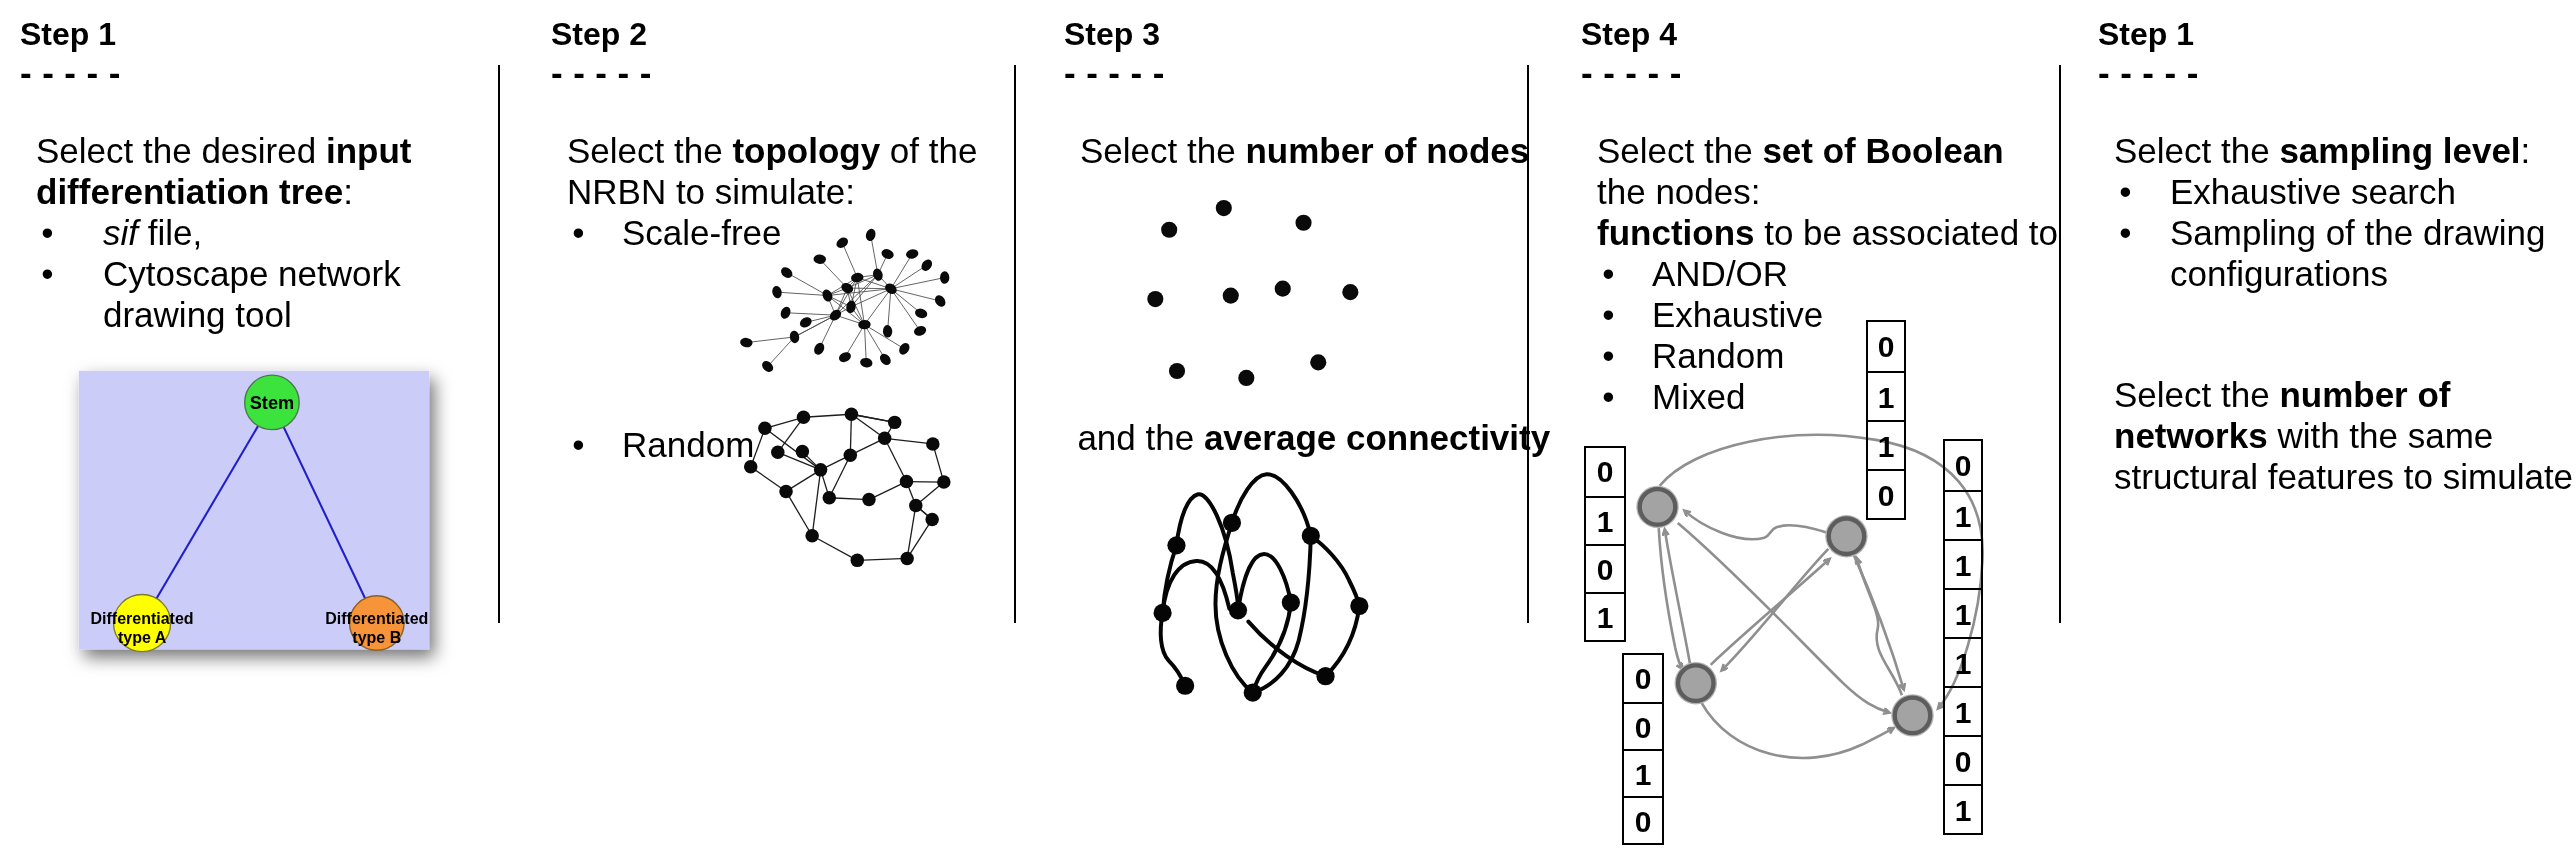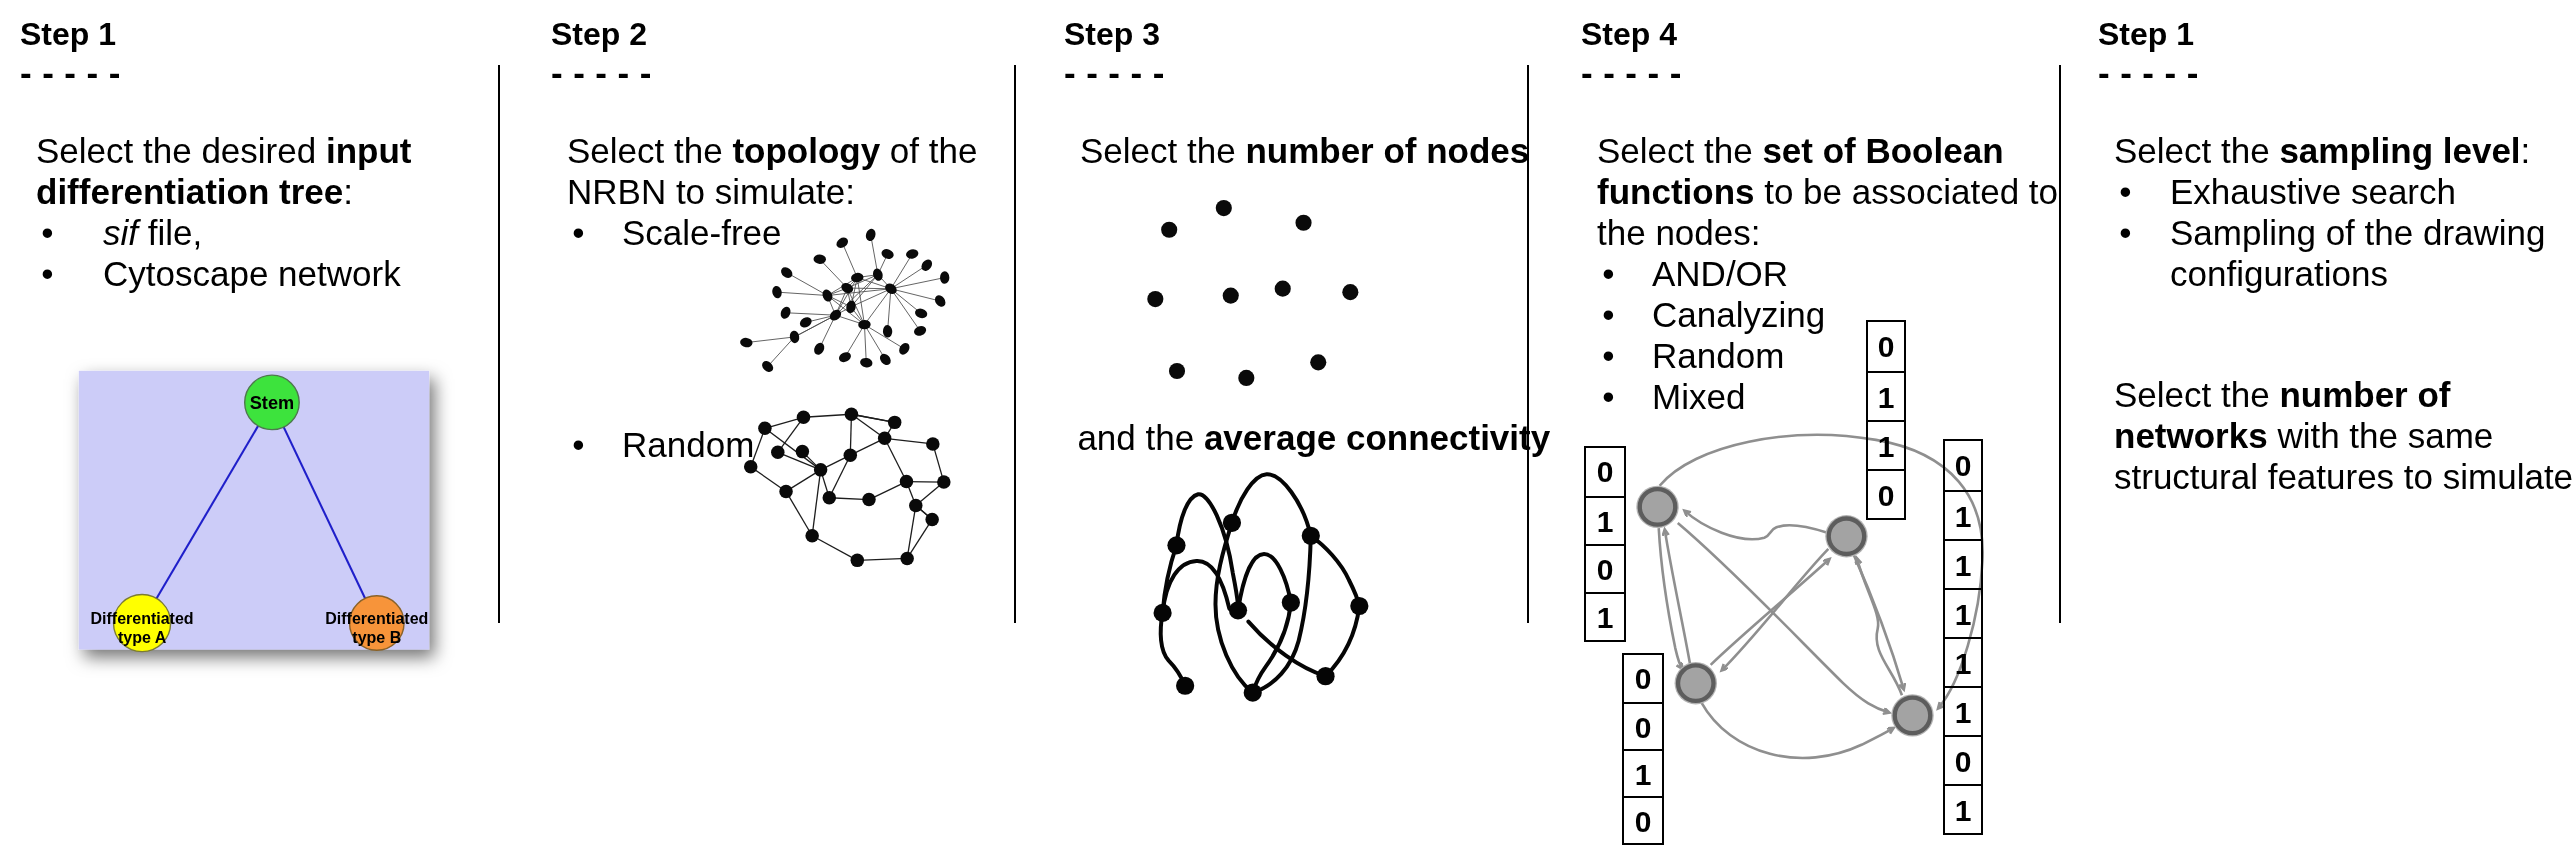--- a/index.html
+++ b/index.html
@@ -38,20 +38,21 @@
 <div class="sep" style="left:2059px"></div>
 
 <section class="col" style="left:20px; width:472px">
   <h2 class="title">Step 1</h2>
   <div class="dashes">- - - - -</div>
   <div class="body" style="top:130px">
     <div class="ln"><span>Select the desired </span><span class="b">input</span></div>
     <div class="ln"><span class="b">differentiation tree</span><span>:</span></div>
     <div class="ln" style="padding-left:67px"><span class="bu">•</span><span class="i">sif</span><span> file,</span></div>
     <div class="ln" style="padding-left:67px"><span class="bu">•</span><span>Cytoscape network</span></div>
+    <div class="ln" style="padding-left:67px"><span>drawing tool</span></div>
   </div>
 </section>
 
 <section class="col" style="left:551px; width:450px">
   <h2 class="title">Step 2</h2>
   <div class="dashes">- - - - -</div>
   <div class="body" style="top:130px">
     <div class="ln"><span>Select the </span><span class="b">topology</span><span> of the</span></div>
     <div class="ln"><span>NRBN to simulate:</span></div>
     <div class="ln" style="padding-left:55px"><span class="bu">•</span><span>Scale-free</span></div>
@@ -70,24 +71,24 @@
   <div class="body" style="top:417px; left:-2.6px">
     <div class="ln"><span>and the </span><span class="b">average connectivity</span></div>
   </div>
 </section>
 
 <section class="col" style="left:1581px; width:467px">
   <h2 class="title">Step 4</h2>
   <div class="dashes">- - - - -</div>
   <div class="body" style="top:130px">
     <div class="ln"><span>Select the </span><span class="b">set of Boolean</span></div>
+    <div class="ln"><span>the nodes:</span></div>
     <div class="ln"><span class="b">functions</span><span> to be associated to</span></div>
-    <div class="ln"><span>the nodes:</span></div>
     <div class="ln" style="padding-left:55px"><span class="bu">•</span><span>AND/OR</span></div>
-    <div class="ln" style="padding-left:55px"><span class="bu">•</span><span>Canalyzing</span></div>
+    <div class="ln" style="padding-left:55px"><span class="bu">•</span><span>Exhaustive</span></div>
     <div class="ln" style="padding-left:55px"><span class="bu">•</span><span>Random</span></div>
     <div class="ln" style="padding-left:55px"><span class="bu">•</span><span>Mixed</span></div>
   </div>
 </section>
 
 <section class="col" style="left:2098px; width:476px">
   <h2 class="title">Step 1</h2>
   <div class="dashes">- - - - -</div>
   <div class="body" style="top:130px">
     <div class="ln"><span>Select the </span><span class="b">sampling level</span><span>:</span></div>

